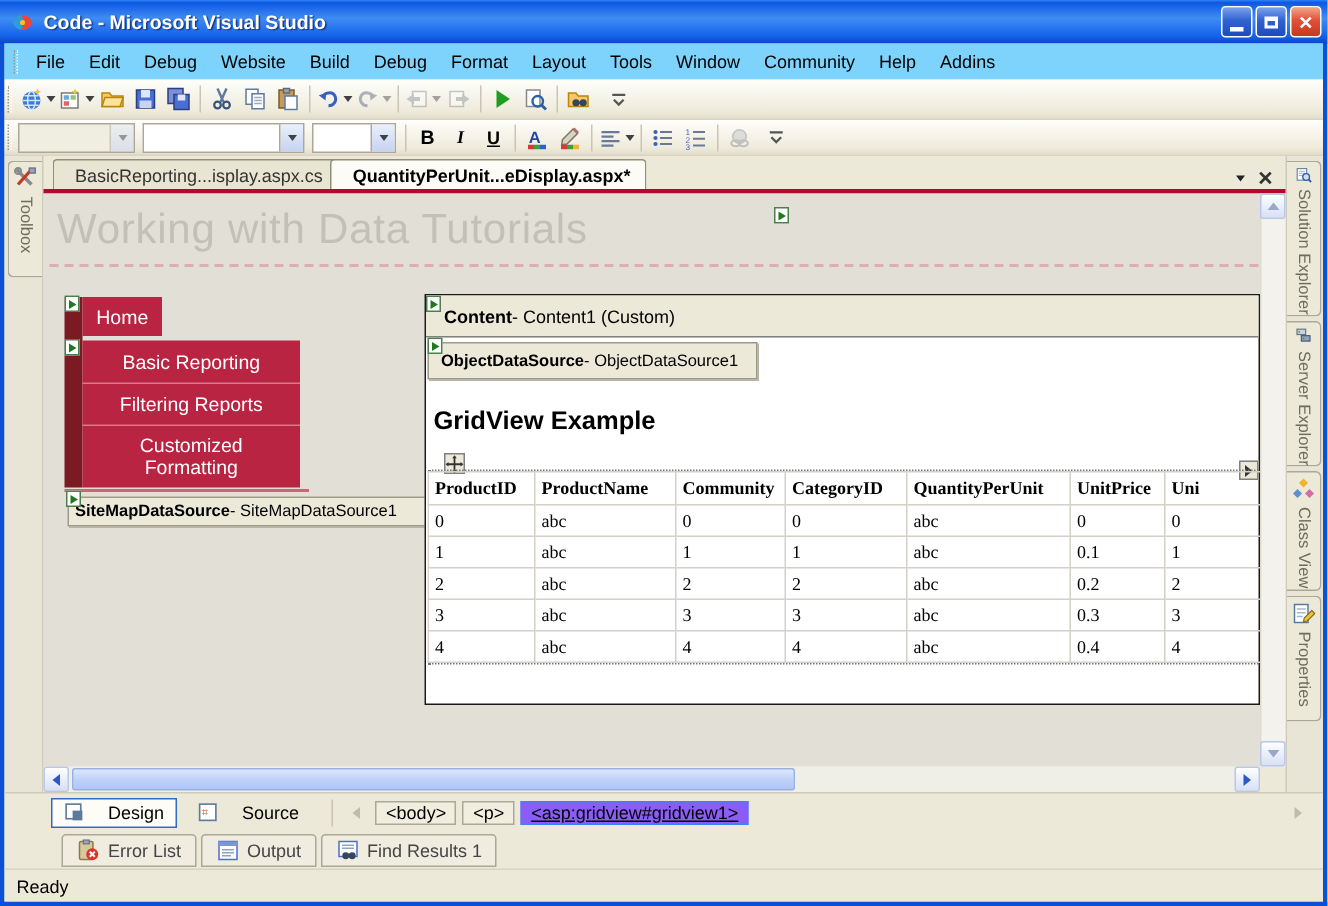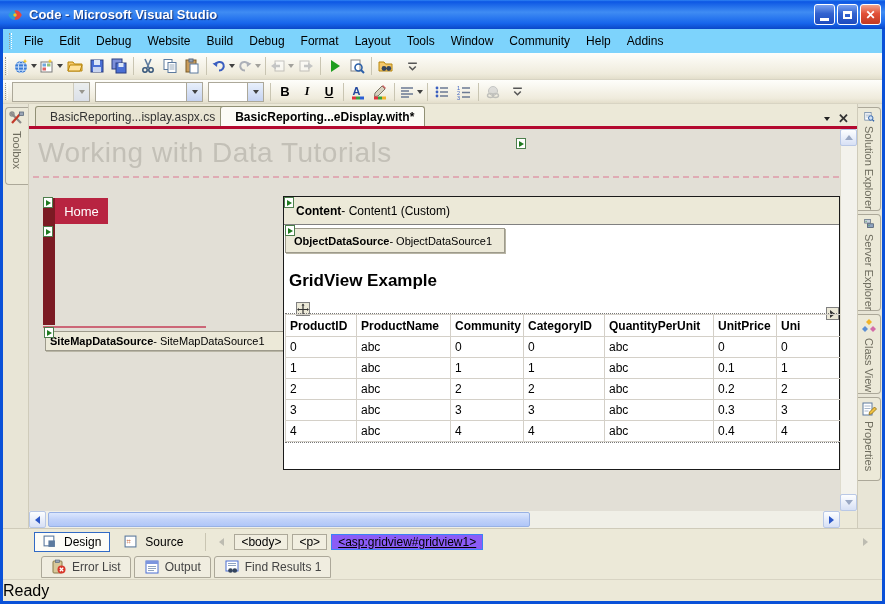--- a/index.html
+++ b/index.html
@@ -89,54 +89,54 @@
   .cp-header { position:absolute; left:0; top:0; width:100%; height:28px; background:#ECE9D8; border-bottom:1px solid #808080;
     display:flex; align-items:center; padding-left:12px; font-size:12px; }
   #ods-label { position:absolute; left:1px; top:31px; width:220px; height:25px; padding-left:8px; }
   .gv-heading { position:absolute; left:5px; top:74px; font-size:17px; font-weight:bold; }
   .drag-handle { position:absolute; left:12px; top:105px; width:14px; height:14px; border:1px solid #808080; background:#ECE9D8;
      display:flex; align-items:center; justify-content:center; }
   .smarttag-btn { position:absolute; left:542px; top:110px; width:13px; height:13px; border:1px solid #808080; background:#ECE9D8;
      display:flex; align-items:center; justify-content:center; }
   .smarttag-btn i { width:0; height:0; border-top:4px solid transparent; border-bottom:4px solid transparent; border-left:5px solid #333; }
 
-  .gridwrap { position:absolute; left:1px; top:116px; width:600px; border-top:1px dotted #777; border-bottom:1px dotted #777; overflow:hidden; }
+  .gridwrap { position:absolute; left:1px; top:116px; width:600px; border-top:1px dotted #777; border-bottom:1px dotted #777; overflow:hidden;font-family:Liberation Serif, serif; }
   table.gv { border-collapse:collapse; table-layout:fixed; width:563px; font-size:12px; }
   table.gv th, table.gv td { border:1px solid #D4D0C8; padding:2px 4px; text-align:left; font-weight:normal;
      height:21px; overflow:hidden; white-space:nowrap; }
   table.gv th { font-weight:bold; height:22px; }
 
   
   .vscroll { position:absolute; left:811px; top:25px; width:17px; height:382px; background:#F3F2EC; border-left:1px solid #DEDBCD; }
   .hscroll { position:absolute; left:0; top:407px; width:811px; height:17px; background:#F0EFE7; }
   .sbtn { position:absolute; width:17px; height:17px; border:1px solid #B9C8E6; border-radius:2px;
      background:linear-gradient(180deg,#FDFEFF,#D7E0F5); display:flex; align-items:center; justify-content:center; }
   .arr-up { width:0;height:0;border-left:4px solid transparent;border-right:4px solid transparent;border-bottom:5px solid #9AA8C4; }
   .arr-dn { width:0;height:0;border-left:4px solid transparent;border-right:4px solid transparent;border-top:5px solid #9AA8C4; }
   .arr-lf { width:0;height:0;border-top:4px solid transparent;border-bottom:4px solid transparent;border-right:5px solid #2C57C7; }
   .arr-rt { width:0;height:0;border-top:4px solid transparent;border-bottom:4px solid transparent;border-left:5px solid #2C57C7; }
   .hthumb { position:absolute; left:19px; top:1px; width:482px; height:15px; border:1px solid #98B1E4; border-radius:2px;
      background:linear-gradient(180deg,#DCE7FD,#C1D2F9 50%,#B0C6F8); }
 
   
   .tagrow { position:absolute; left:0; top:528px; width:879px; height:26px; background:#ECE9D8; border-top:1px solid #CFCBBA;
      display:flex; align-items:center; padding-left:31px; }
-  .viewbtn { height:20px; display:flex; align-items:center; gap:8px; padding:0 8px; margin-right:5px; border:1px solid transparent; font-size:12px; }
+  .viewbtn { height:20px; display:flex; align-items:center; gap:16px; padding:0 8px; margin-right:5px; border:1px solid transparent; font-size:12px; }
   .viewbtn.active { background:#FDFCF7; border:1px solid #316AC5; }
   .tagbtn { height:16px; display:flex; align-items:center; padding:0 6px; margin-right:4px; font-size:12px;
      background:#F1EEE0; border:1px solid #ACA899; white-space:nowrap; }
   .tagbtn.sel { border:1px solid #3b82f6; background:#8b5cf6;text-decoration:underline; }
   .navarrow { width:14px; height:20px; display:flex; align-items:center; justify-content:center; margin-right:6px; opacity:.4; }
 
   
   .bottomtabs { position:absolute; left:0; top:554px; width:879px; height:25px; background:#ECE9D8; display:flex; align-items:flex-start; padding:2px 0 0 38px; }
   .btab { height:22px; display:flex; align-items:center; gap:5px; padding:0 9px; font-size:12px; color:#444;
      background:#F0EDE0; border:1px solid #ACA899; border-radius:3px 3px 0 0; margin-right:3px; }
   .statusbar { position:absolute; left:0; top:579px; width:879px; height:22px; background:#ECE9D8; border-top:1px solid #D8D4C3;
-     display:flex; align-items:center; font-size:16px; }
+     display:flex; align-items:center; padding-left:8px; font-size:12px; }
 
   .icon16 { width:16px; height:16px; display:block; }
   .icon13 { width:13px; height:13px; display:block; }
 </style>
 </head>
 <body>
 
 <div id="window">
 
   <div class="titlebar">
@@ -421,21 +421,21 @@
           <path d="M3.5 5h6M3.5 7.5h6M3.5 10h4" stroke="#A8B8CC" stroke-width="1"></path>
           <path d="M13.5 6l2 2-5 5-2.5.5.5-2.5z" fill="#F0C040" stroke="#8A6A10" stroke-width=".8"></path>
         </svg>
       <span class="vlabel">Properties</span>
     </div>
   </div>
 
   <div class="doc-area">
     <div class="tabrow">
       <div class="dtab">BasicReporting...isplay.aspx.cs</div>
-      <div class="dtab active">BasicReporting...eDisplay.with*</div>
+      <div class="dtab active">QuantityPerUnit...eDisplay.aspx*</div>
       <div class="tab-ctl">
         <span class="caret" style="border-top-color:#222"></span>
         <span style="font-size:13px">✕</span>
       </div>
     </div>
     <div class="redline"></div>
 
     <div class="viewport">
       <div class="page-title">Working with Data Tutorials</div>
 
@@ -446,20 +446,25 @@
       <div class="dash-sep"></div>
 
       <div class="smart-glyph" style="left:14px; top:68px;">
           <i></i>
         </div>
       <div class="smart-glyph" style="left:14px; top:97px;">
           <i></i>
         </div>
       <div class="nav-strip"></div>
       <div class="nav-home">Home</div>
+      <div class="nav-sub">
+        <div class="nitem n1">Basic Reporting</div>
+        <div class="nitem n2">Filtering Reports</div>
+        <div class="nitem n3">Customized Formatting</div>
+      </div>
       <div class="nav-underline"></div>
 
       <div class="smart-glyph" style="left:15px; top:198px;">
           <i></i>
         </div>
       <div class="ctl-label" id="sitemap-label">
         <span style="font-weight:bold">SiteMapDataSource</span>
           <span> - SiteMapDataSource1</span>
       </div>
 

